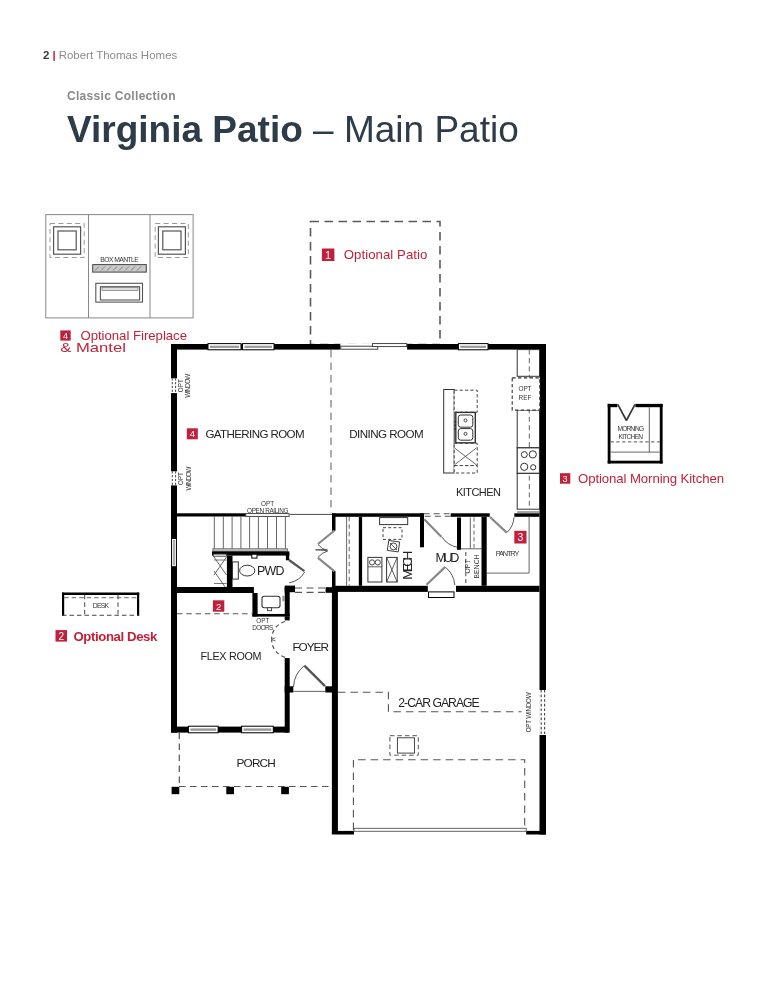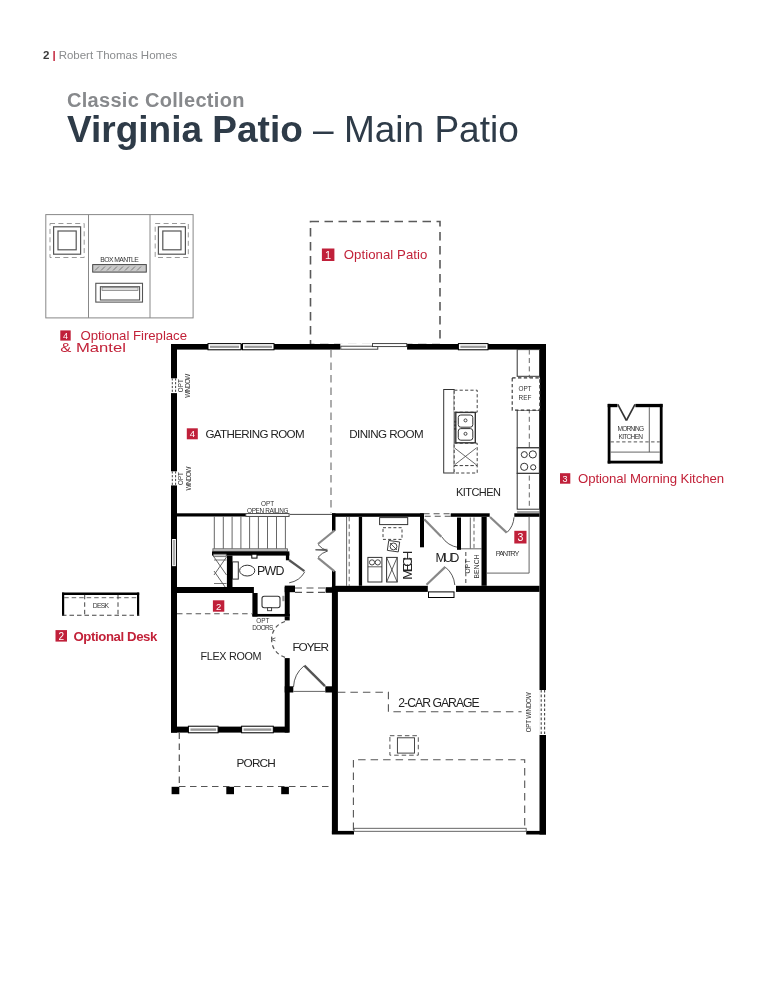--- a/index.html
+++ b/index.html
@@ -1,21 +1,21 @@
 <!DOCTYPE html>
 <html><head>
 <meta charset="utf-8">
 <style>
   html,body{margin:0;padding:0;background:#fff;}
   #page{position:relative;width:768px;height:994px;background:#fff;overflow:hidden;
         font-family:"Liberation Sans",sans-serif;}
   .hdr{position:absolute;left:43px;top:49px;font-size:11.5px;color:#8a8c8e;}
   .hdr b{color:#3a3a3a;font-weight:bold;}
   .hdr .bar{color:#c22239;font-weight:bold;padding:0 3px;}
-  .coll{position:absolute;left:67px;top:89px;font-size:20px;font-weight:bold;color:#87898c;letter-spacing:0.3px;}
+  .coll{position:absolute;left:67px;top:89px;font-size:12px;font-weight:bold;color:#87898c;letter-spacing:0.3px;}
   .title{position:absolute;left:67px;top:109px;font-size:37px;color:#2e3b48;letter-spacing:0px;white-space:nowrap;}
   .title b{font-weight:bold;text-align:center;}
   svg{position:absolute;left:0;top:0;}
   text{font-family:"Liberation Sans",sans-serif;}
 </style>
 </head>
 <body>
 <div id="page">
 
   <div class="hdr"><b>2</b><span class="bar">|</span>Robert Thomas Homes</div>

